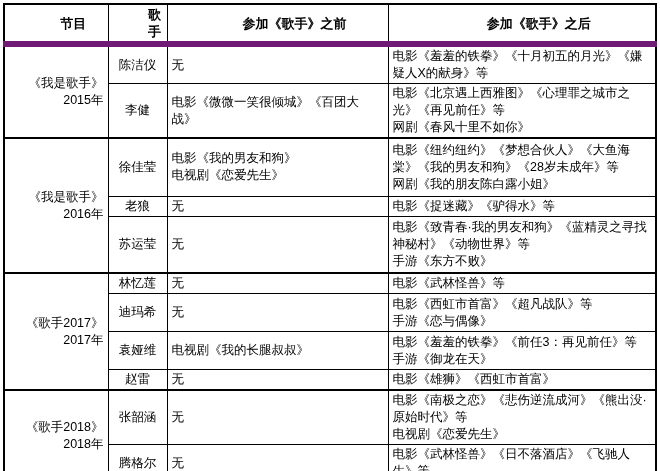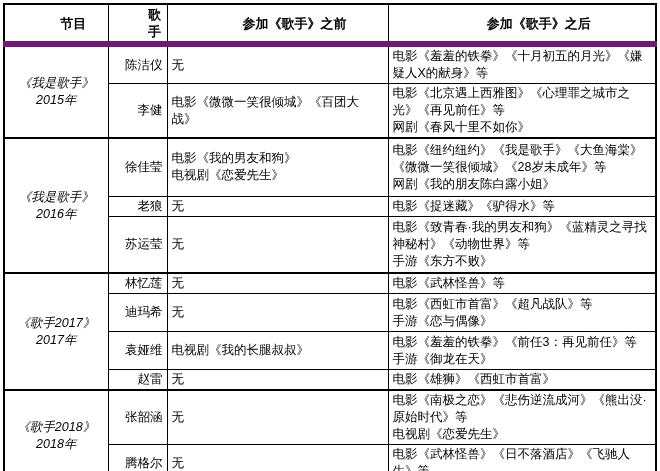--- a/index.html
+++ b/index.html
@@ -32,27 +32,26 @@
     word-break: break-all;
   }
   table.singer-table th {
     font-weight: bold;
     text-align: center;
     border-bottom: 6px solid #701a75;
     font-size: 13px;
     padding-left: 38px;
   }
   td.program-cell {
-    text-align: center;
+    text-align: right;
     white-space: pre-line;
     border-top: 2px solid #000000;
     border-bottom: 2px solid #000000;
-    font-style: italic;
   }
-  td.singer-cell { text-align: right; }
+  td.singer-cell { text-align: center; }
   td.before-cell, td.after-cell {
     text-align: left;
     white-space: pre-line;
   }
   tr.group-start td { border-top: 2px solid #000000; }
   tr.footer-row td {
     text-align: right;
     border-top: 2px solid #000000;
     white-space: nowrap;
     font-size: 13px;
@@ -90,21 +89,21 @@
     <td class="after-cell">电影《北京遇上西雅图》《心理罪之城市之光》《再见前任》等
 网剧《春风十里不如你》</td>
   </tr>
 
   <tr class="group-start" style="height:58px">
     <td class="program-cell" rowspan="3">《我是歌手》
 2016年</td>
     <td class="singer-cell">徐佳莹</td>
     <td class="before-cell">电影《我的男友和狗》
 电视剧《恋爱先生》</td>
-    <td class="after-cell">电影《纽约纽约》《我是歌手》《大鱼海棠》《微微一笑很倾城》《28岁未成年》等
+    <td class="after-cell">电影《纽约纽约》《梦想合伙人》《大鱼海棠》《我的男友和狗》《28岁未成年》等
 网剧《我的朋友陈白露小姐》</td>
   </tr>
   <tr style="height:18px">
     <td class="singer-cell">老狼</td>
     <td class="before-cell">无</td>
     <td class="after-cell">电影《捉迷藏》《驴得水》等</td>
   </tr>
   <tr style="height:57px">
     <td class="singer-cell">苏运莹</td>
     <td class="before-cell">无</td>

